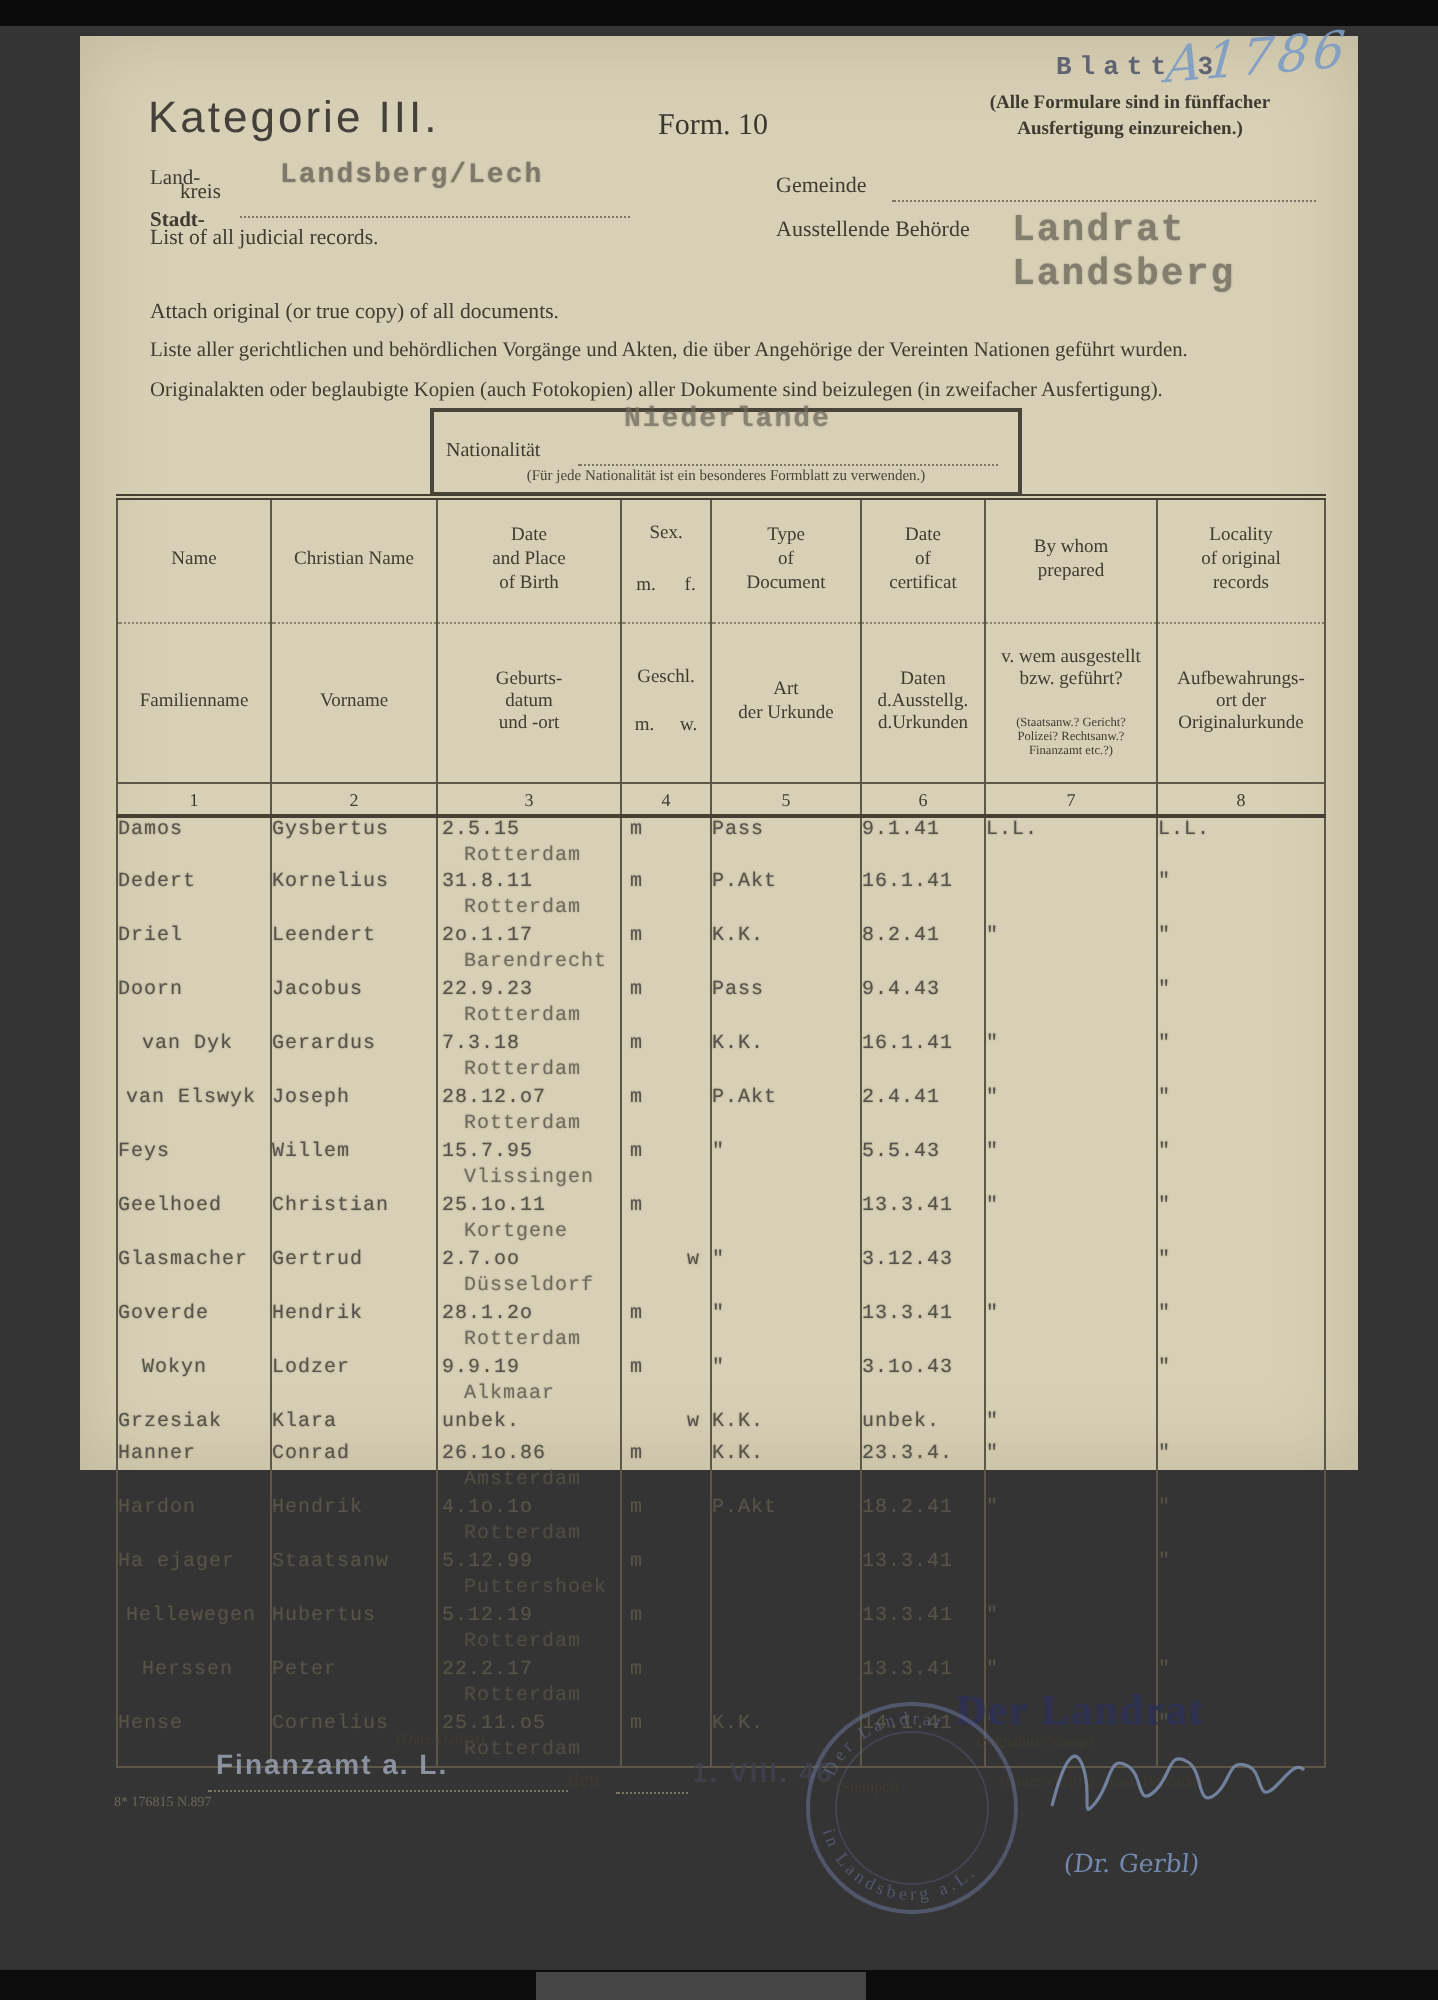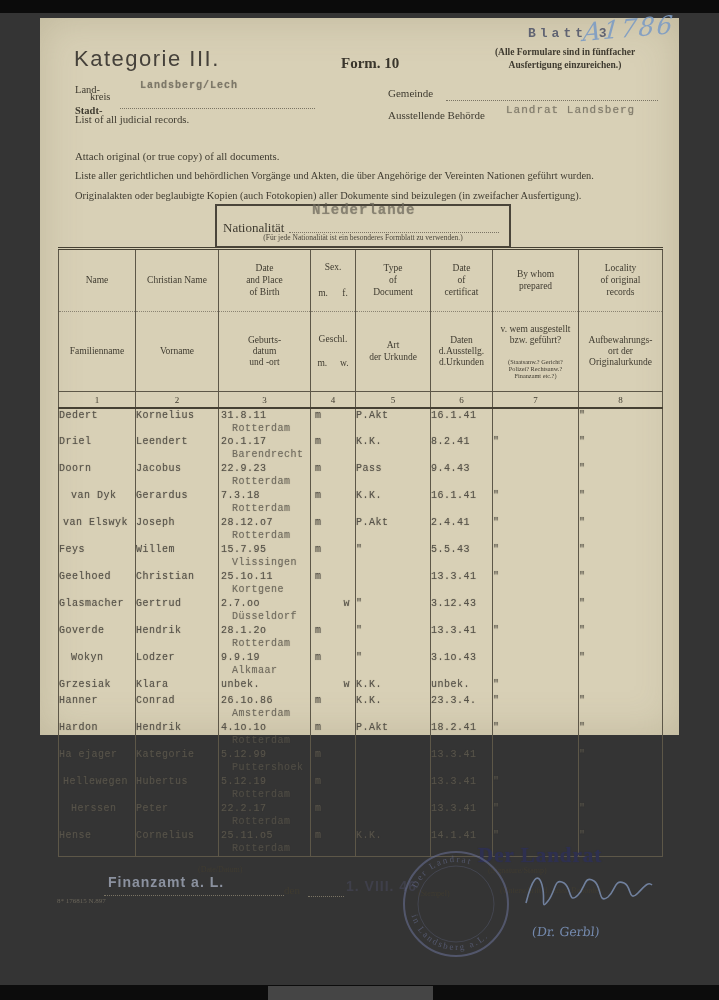--- a/index.html
+++ b/index.html
@@ -13,37 +13,37 @@
          text-shadow:0 0 1px rgba(90,85,70,.6);}
   .abs{position:absolute;}
   .dotline{border-bottom:1px dotted #7a7464;height:1px;}
   
   .blatt{left:488px;top:8px;font-family:"Liberation Mono","DejaVu Sans Mono",monospace;
          font-weight:bold;font-size:13px;letter-spacing:4px;color:#4d5268;opacity:.85;}
   .blatt-hand{left:543px;top:-4px;font-family:"DejaVu Serif",serif;font-style:italic;font-size:25px;
          color:#7d9cc4;transform:rotate(-5deg) skewX(-10deg);letter-spacing:2px;opacity:.9;}
   .title{left:34px;top:28px;font-family:"Liberation Sans","DejaVu Sans",sans-serif;font-size:22px;
          letter-spacing:1.5px;color:#45413a;}
-  .formno{left:301px;top:37px;font-size:15px;font-weight:bold;color:#3a362c;}
+  .formno{left:289px;top:37px;font-size:15px;font-weight:normal;color:#3a362c;}
   .copies-note{left:420px;top:28px;width:210px;font-size:9.5px;font-weight:bold;text-align:center;
          white-space:pre-line;line-height:1.35;}
   .lbl-sm{font-size:10.5px;}
   .land{left:35px;top:66px;}
   .stadt{left:35px;top:87px;font-weight:bold;}
   .kreis{left:50px;top:73px;}
   .kreis-dots{left:80px;top:89px;width:195px;}
-  .kreis-val{left:100px;top:62px;font-size:10px;font-weight:bold;opacity:.85;}
+  .kreis-val{left:100px;top:62px;font-size:14px;font-weight:bold;opacity:.85;}
   .gemeinde{left:348px;top:69px;font-size:11px;}
   .gemeinde-dots{left:406px;top:81px;width:212px;}
   .behoerde{left:348px;top:91px;font-size:11px;}
-  .behoerde-val{left:466px;top:86px;font-size:11px;font-weight:normal;opacity:.8;}
+  .behoerde-val{left:466px;top:86px;font-size:19px;font-weight:bold;opacity:.8;}
   .instr{left:35px;font-size:10.8px;white-space:nowrap;}
   .nat-box{left:175px;top:186px;width:292px;height:40px;border:2px solid #4a453a;}
   .nat-val{left:95px;top:-4px;font-size:14px;font-weight:bold;opacity:.75;position:absolute;}
-  .nat-row{position:absolute;left:6px;top:14px;font-size:13px;}
+  .nat-row{position:absolute;left:6px;top:14px;font-size:10px;}
   .nat-dots{position:absolute;left:72px;top:25px;width:210px;}
   .nat-note{position:absolute;left:0;top:27px;width:100%;text-align:center;font-size:7.5px;color:#4a453a;}
   
   .doc-table{position:absolute;left:18px;top:229px;width:604px;border-collapse:collapse;table-layout:fixed;
          border:1px solid #5d5748;border-top:3px double #454033;}
   .doc-table th,.doc-table td{border-right:1px solid #5d5748;padding:0;vertical-align:top;overflow:visible;}
   .hdr-en th{height:46px;font-size:9.5px;font-weight:normal;text-align:center;vertical-align:middle;
          font-family:"Liberation Serif",serif;color:#3f3b30;border-bottom:1px dotted #8a8372;white-space:pre-line;line-height:1.25;}
   .hdr-de th{height:40px;font-size:9.5px;font-weight:normal;text-align:center;vertical-align:middle;
          font-family:"Liberation Serif",serif;color:#3f3b30;border-bottom:1px solid #5d5748;white-space:pre-line;line-height:1.2;}
@@ -199,20 +199,33 @@
         <th>3</th>
         <th>4</th>
         <th>5</th>
         <th>6</th>
         <th>7</th>
         <th>8</th>
       </tr>
     </thead>
     <tbody id="records">
         <tr>
+          <td class="c-name">Damos</td>
+          <td class="c-first">Gysbertus</td>
+          <td class="c-birth">
+            <div class="bdate">2.5.15</div>
+            <div class="bplace">Rotterdam</div>
+          </td>
+          <td class="c-sex sex-m">m</td>
+          <td class="c-doc">Pass</td>
+          <td class="c-date">9.1.41</td>
+          <td class="c-by">L.L.</td>
+          <td class="c-loc">L.L.</td>
+        </tr>
+        <tr>
           <td class="c-name">Dedert</td>
           <td class="c-first">Kornelius</td>
           <td class="c-birth">
             <div class="bdate">31.8.11</div>
             <div class="bplace">Rotterdam</div>
           </td>
           <td class="c-sex sex-m">m</td>
           <td class="c-doc">P.Akt</td>
           <td class="c-date">16.1.41</td>
           <td class="c-by"></td>
@@ -368,21 +381,21 @@
             <div class="bplace">Rotterdam</div>
           </td>
           <td class="c-sex sex-m">m</td>
           <td class="c-doc">P.Akt</td>
           <td class="c-date">18.2.41</td>
           <td class="c-by">"</td>
           <td class="c-loc">"</td>
         </tr>
         <tr>
           <td class="c-name">Ha ejager</td>
-          <td class="c-first">Kategorie</td>
+          <td class="c-first">Staatsanw</td>
           <td class="c-birth">
             <div class="bdate">5.12.99</div>
             <div class="bplace">Puttershoek</div>
           </td>
           <td class="c-sex sex-m">m</td>
           <td class="c-doc"></td>
           <td class="c-date">13.3.41</td>
           <td class="c-by"></td>
           <td class="c-loc">"</td>
         </tr>

